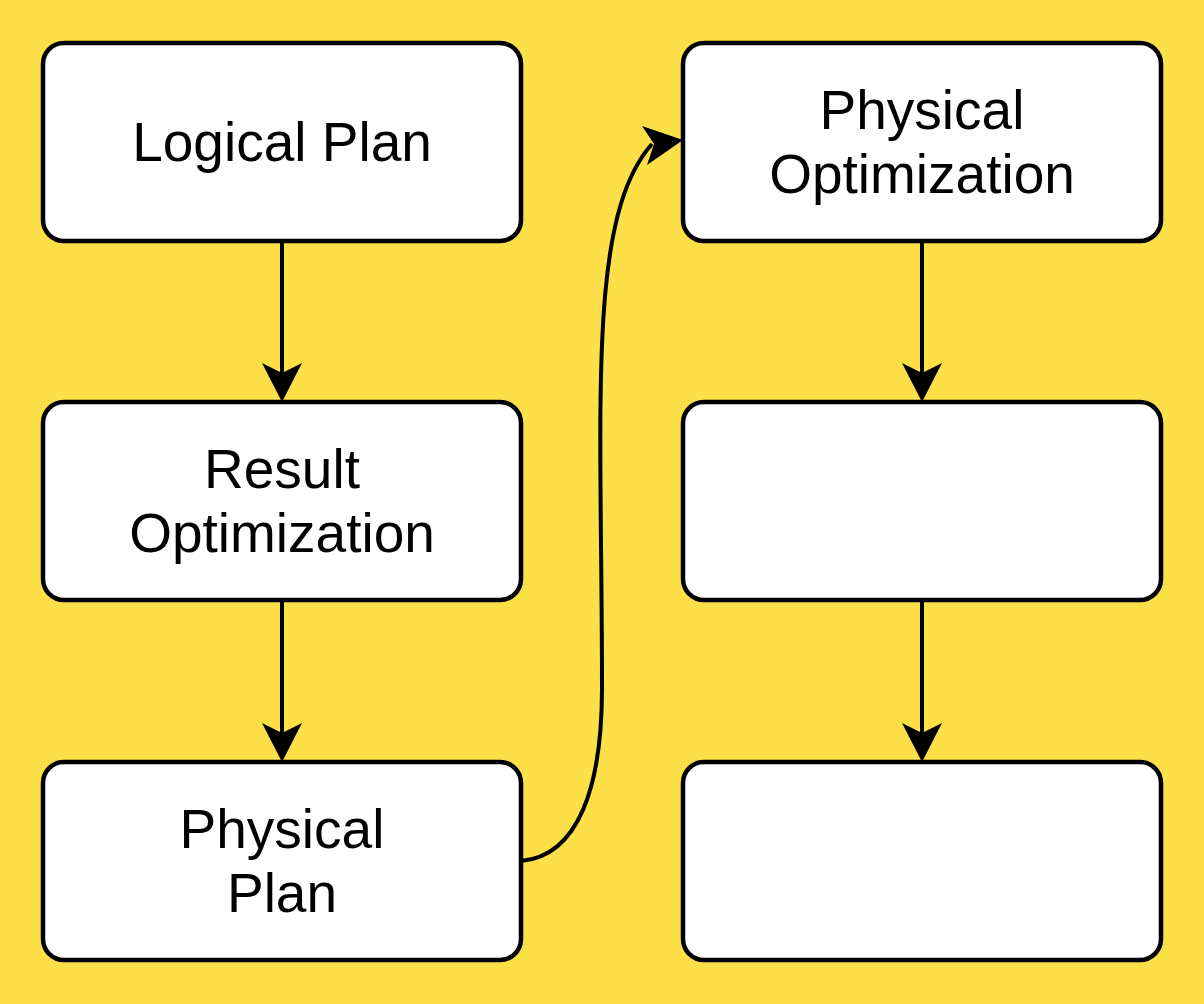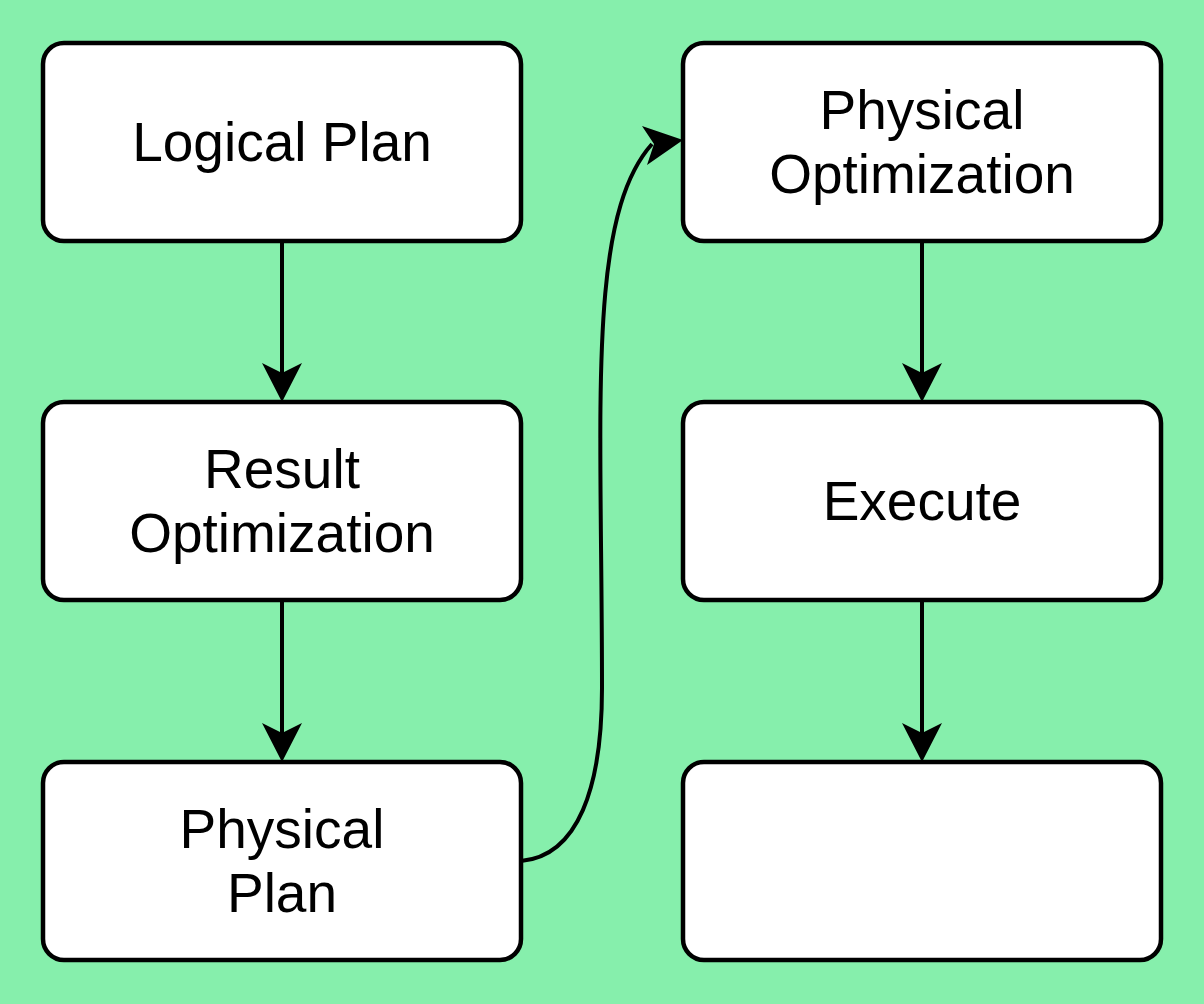--- a/index.html
+++ b/index.html
@@ -4,21 +4,21 @@
 <style>
   html, body {
     margin: 0;
     padding: 0;
     background: #ffffff;
   }
   .canvas {
     position: relative;
     width: 1204px;
     height: 1004px;
-    background: #86efac;
+    background: #fde047;
     overflow: hidden;
     font-family: "Liberation Sans", sans-serif;
   }
   .diagram-svg {
     position: absolute;
     left: 0;
     top: 0;
   }
   .node-shape {
     fill: #ffffff;
@@ -84,15 +84,14 @@
     <polygon class="edge-head" points="922,762 902,723 922,733 942,723"></polygon>
   </svg>
 
   <div class="node-label col-l row-1">Logical Plan</div>
   <div class="node-label col-l row-2">Result
 Optimization</div>
   <div class="node-label col-l row-3">Physical
 Plan</div>
   <div class="node-label col-r row-1">Physical
 Optimization</div>
-  <div class="node-label col-r row-2">Execute</div>
 
 </div>
 
 </body></html>

